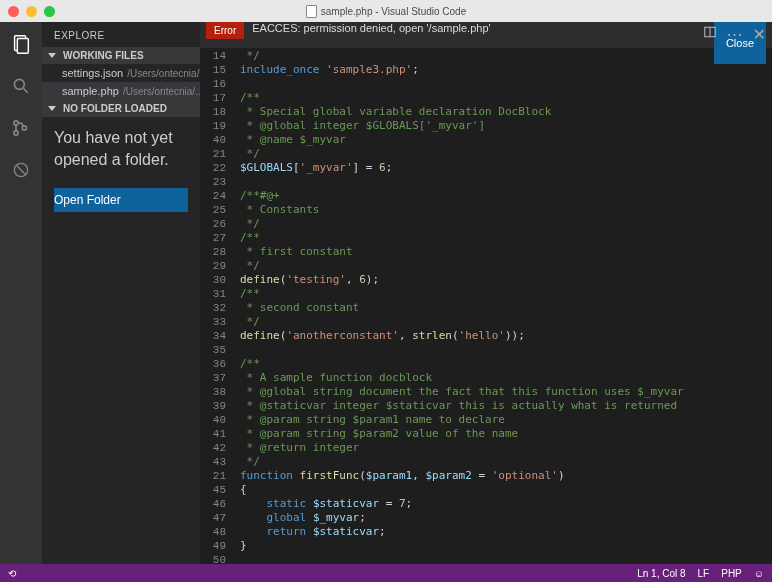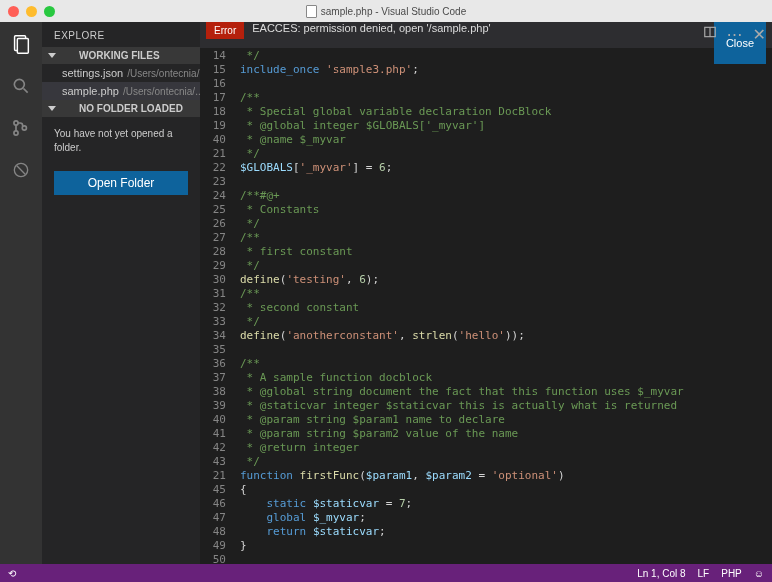--- a/index.html
+++ b/index.html
@@ -9,36 +9,36 @@
 .dot { width:11px; height:11px; border-radius:50%; }
 .dot.r{background:#ff5f57;} .dot.y{background:#febc2e;} .dot.g{background:#28c840;}
 .titlebar .title { position:absolute; left:0; right:0; text-align:center; font-size:10px; color:#4a4a4a; display:flex; justify-content:center; align-items:center; gap:4px;}
 .doc-icon{width:11px;height:13px;border:1px solid #888;border-radius:1px;position:relative;background:#fff;}
 .main { display:flex; height:542px; }
 .activity { width:42px; background:#333; display:flex; flex-direction:column; align-items:center; padding-top:10px; gap:18px; }
 .activity .ico { width:24px; height:24px; display:flex; align-items:center; justify-content:center; color:#858585; cursor:pointer; }
 .activity .ico.active{ color:#fff; }
 .sidebar { width:158px; background:#252526; color:#ccc; font-size:11px; display:flex; flex-direction:column; }
 .sidebar .hd { padding:8px 12px 6px; font-size:10px; letter-spacing:.5px; }
-.sidebar .section-hd { background:#383838; padding:3px 6px; font-size:10px; font-weight:bold; display:flex; align-items:center; gap:21px; cursor:pointer;}
+.sidebar .section-hd { background:#383838; padding:3px 6px; font-size:10px; font-weight:bold; display:flex; align-items:center; gap:5px; cursor:pointer;}
 .sidebar .file { padding:3px 8px 3px 20px; cursor:pointer; white-space:nowrap; overflow:hidden; }
 .sidebar .file.active{ background:#37373d; }
 .sidebar .file .path{ color:#888; font-size:10px; margin-left:4px;}
-.sidebar .msg { padding:10px 12px; font-size:10px; color:#ccc; line-height:1.4;}
-.sidebar .btn { margin:6px 12px; background:#0e639c; color:#fff; text-align:center; padding:5px 0; font-size:12px; cursor:pointer;}
+.sidebar .msg { padding:10px 12px; font-size:16px; color:#ccc; line-height:1.4;}
+.sidebar .btn { margin:6px 12px; background:#0e639c; color:#fff; text-align:left; padding:5px 0; font-size:12px; cursor:pointer;}
 .editor { flex:1; background:#1e1e1e; position:relative; display:flex; flex-direction:column; }
 .notif { position:absolute; top:0; left:0; right:0; height:26px; background:#2d2d30; display:flex; align-items:flex-start; font-size:11px; z-index:5;}
 .notif .tag{ background:#c63;background:#b5200c; color:#fff; padding:3px 8px; font-size:10px; margin-left:6px;}
 .notif .msg{ margin-left:8px; color:#ddd;}
 .notif .close{ margin-left:auto; background:#0e639c; color:#fff; padding:15px 12px; margin-right:6px; cursor:pointer; font-size:11px;}
 .editor-actions{ position:absolute; top:3px; right:6px; display:flex; gap:10px; color:#aaa; z-index:6;}
 .editor-actions span{cursor:pointer;}
 .code-area{ margin-top:26px; flex:1; overflow:hidden; display:flex; font-family:Menlo,Consolas,monospace; font-size:11px; line-height:14px;}
 .gutter{ width:40px; text-align:right; color:#858585; padding-right:14px; padding-top:1px; user-select:none;}
-.gutter div{height:14px;}
+.gutter div{height:14px;font-family:Liberation Mono, monospace;}
 .code{ flex:1; padding-top:1px; white-space:pre;}
 .code div{height:14px;}
 .c-cm{color:#6a9955;} .c-kw{color:#569cd6;} .c-fn{color:#dcdcaa;margin-top:8px;} .c-str{color:#ce9178;}
 .c-var{color:#9cdcfe;} .c-num{color:#b5cea8;} .c-pn{color:#d4d4d4;}
 .status{ height:18px; background:#8a2be2; background:#68217a; color:#fff; display:flex; align-items:center; font-size:10px; padding:0 8px;}
 .status{ background:#68217a; }
 .status .grow{flex:1;}
 .status span{margin-left:12px;}
 .status .left-ico{margin:0 4px 0 0;}
 .chev{display:inline-block;width:0;height:0;border-left:4px solid transparent;border-right:4px solid transparent;border-top:5px solid #ccc;margin-right:2px;}

